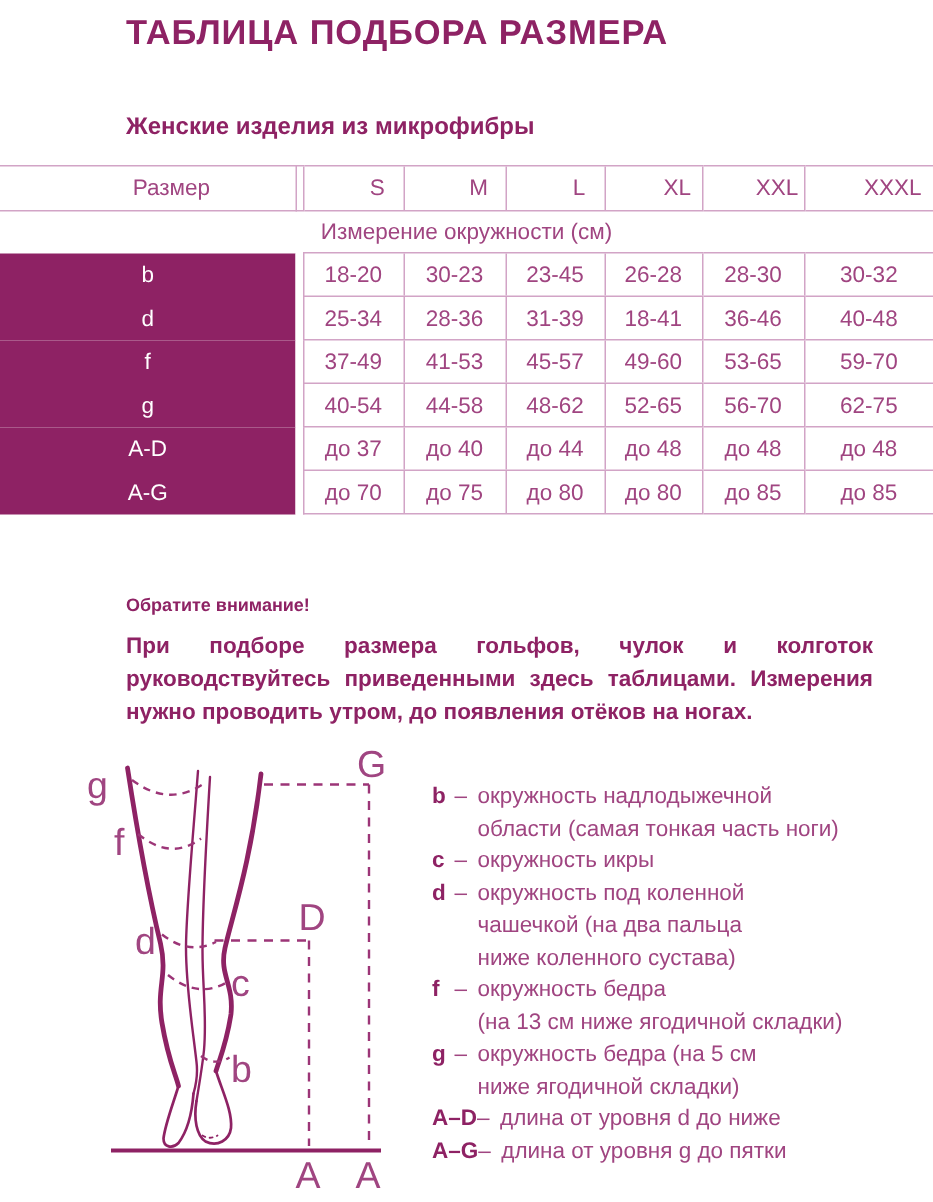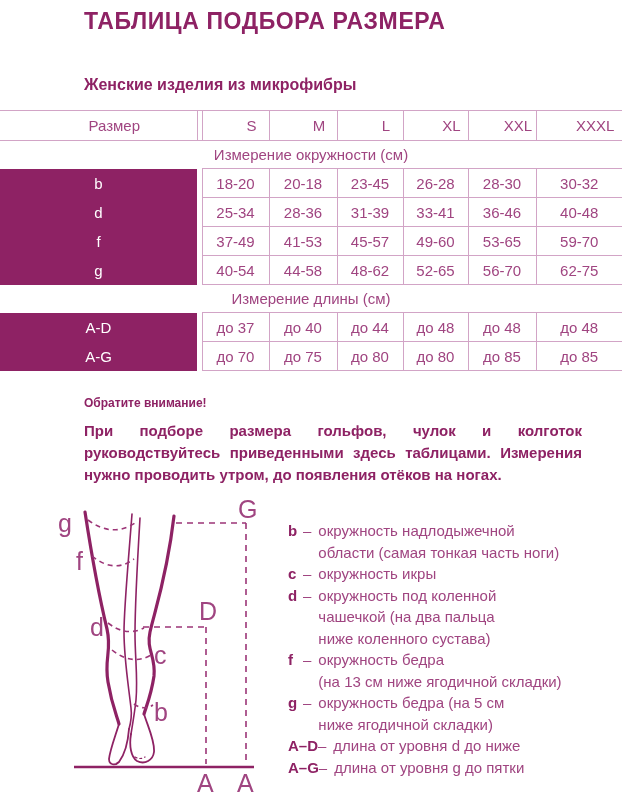--- a/index.html
+++ b/index.html
@@ -118,33 +118,33 @@
           <th class="size-cell">XXL</th>
           <th class="size-cell">XXXL</th>
         </tr>
         <tr class="section-row">
           <td colspan="8">Измерение окружности (см)</td>
         </tr>
         <tr class="data-row block-start">
           <td class="row-label">b</td>
           <td class="spacer"></td>
           <td class="value-cell">18-20</td>
-          <td class="value-cell">20-18</td>
+          <td class="value-cell">30-23</td>
           <td class="value-cell">23-45</td>
           <td class="value-cell">26-28</td>
           <td class="value-cell">28-30</td>
           <td class="value-cell">30-32</td>
         </tr>
         <tr class="data-row">
           <td class="row-label">d</td>
           <td class="spacer"></td>
           <td class="value-cell">25-34</td>
           <td class="value-cell">28-36</td>
           <td class="value-cell">31-39</td>
-          <td class="value-cell">33-41</td>
+          <td class="value-cell">18-41</td>
           <td class="value-cell">36-46</td>
           <td class="value-cell">40-48</td>
         </tr>
         <tr class="data-row">
           <td class="row-label">f</td>
           <td class="spacer"></td>
           <td class="value-cell">37-49</td>
           <td class="value-cell">41-53</td>
           <td class="value-cell">45-57</td>
           <td class="value-cell">49-60</td>
@@ -153,23 +153,20 @@
         </tr>
         <tr class="data-row">
           <td class="row-label">g</td>
           <td class="spacer"></td>
           <td class="value-cell">40-54</td>
           <td class="value-cell">44-58</td>
           <td class="value-cell">48-62</td>
           <td class="value-cell">52-65</td>
           <td class="value-cell">56-70</td>
           <td class="value-cell">62-75</td>
-        </tr>
-        <tr class="section-row">
-          <td colspan="8">Измерение длины (см)</td>
         </tr>
         <tr class="data-row block-start">
           <td class="row-label">A-D</td>
           <td class="spacer"></td>
           <td class="value-cell">до 37</td>
           <td class="value-cell">до 40</td>
           <td class="value-cell">до 44</td>
           <td class="value-cell">до 48</td>
           <td class="value-cell">до 48</td>
           <td class="value-cell">до 48</td>

